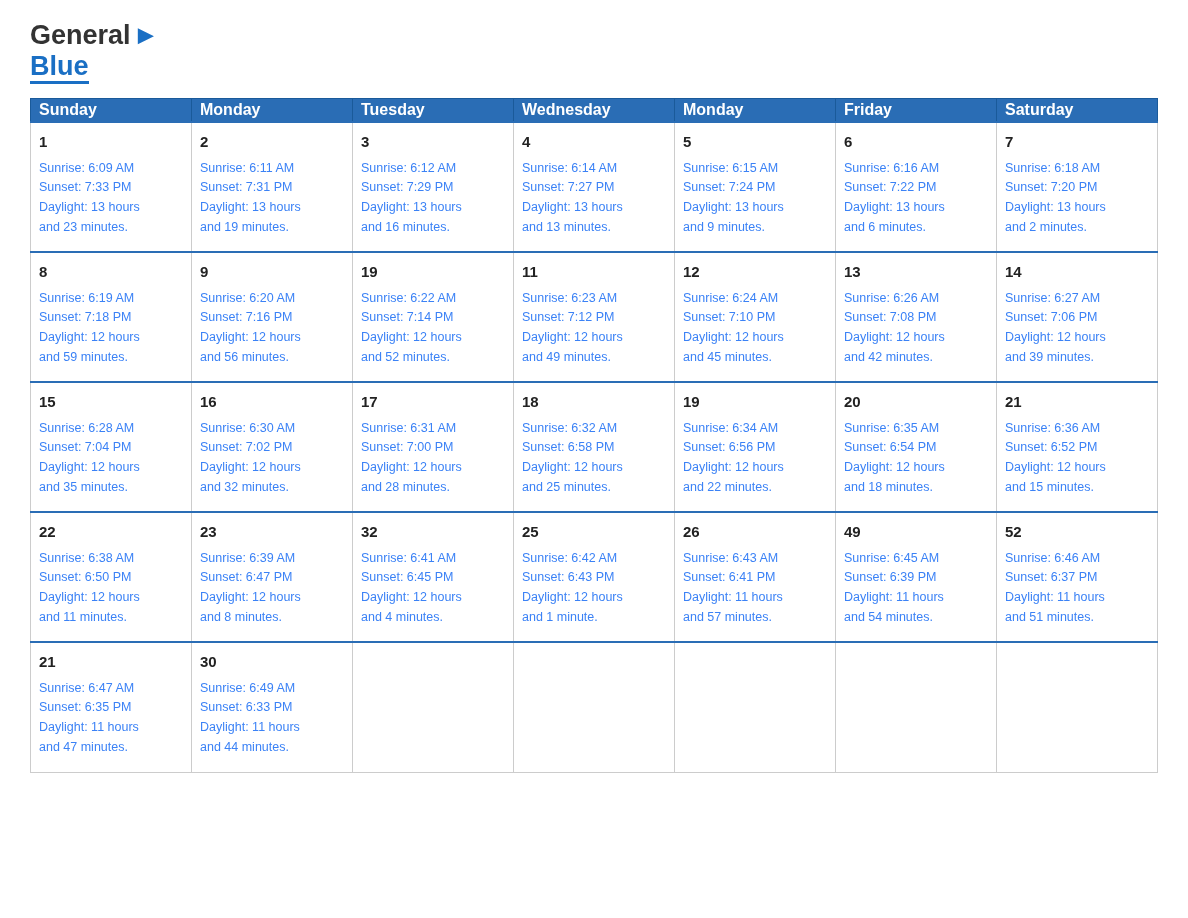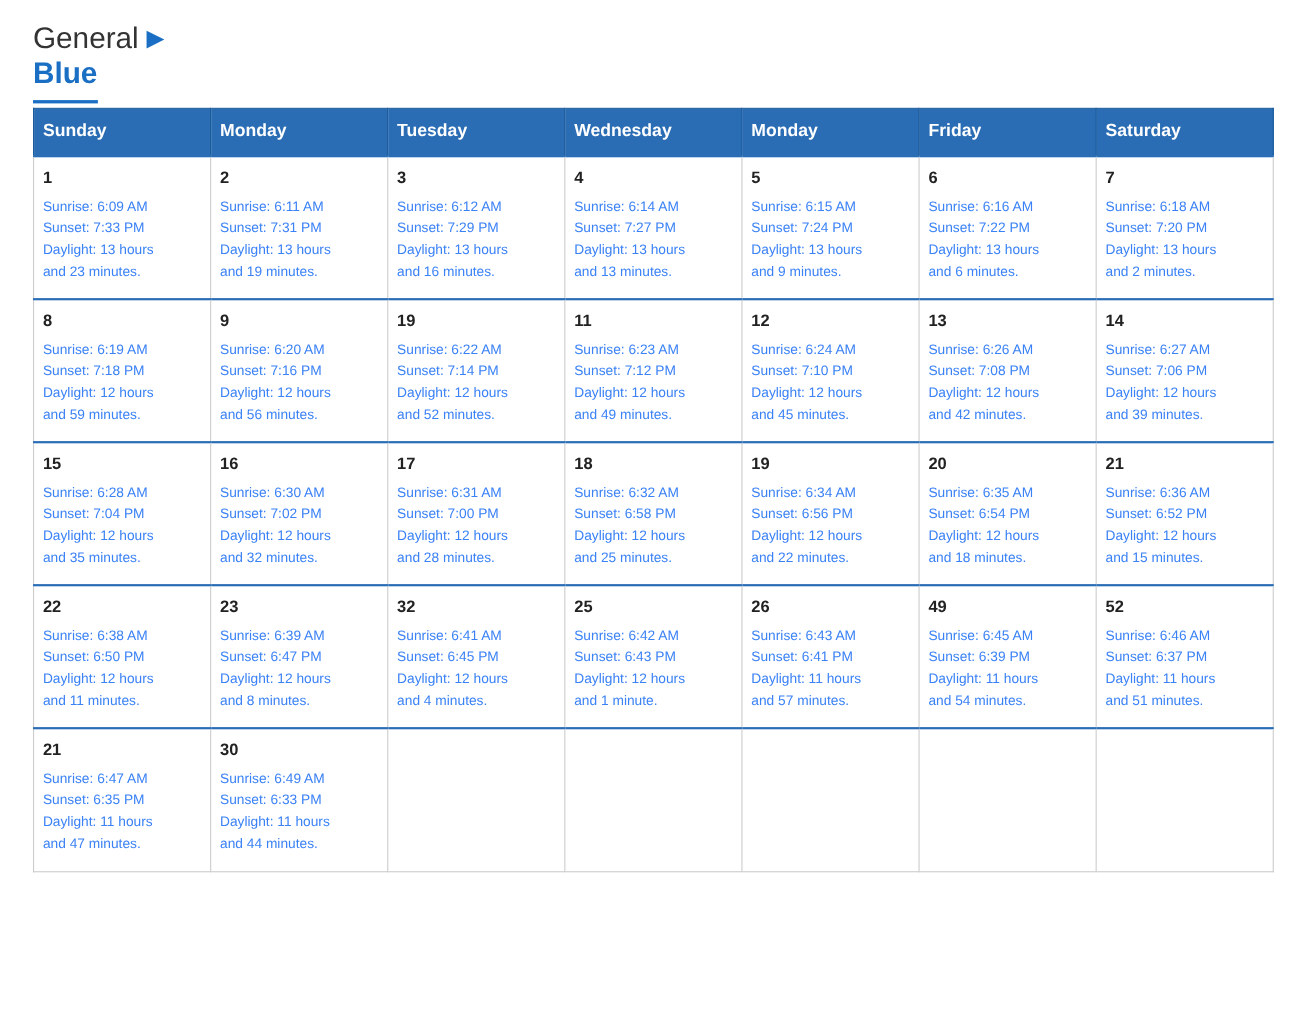--- a/index.html
+++ b/index.html
@@ -32,21 +32,21 @@
       margin-top: 4px;
     }
     table {
       width: 100%;
       border-collapse: collapse;
       table-layout: fixed;
     }
     thead th {
       background-color: #2a6db5;
       color: #fff;
-      padding: 12px 8px;
+      padding: 2px 8px;
       font-size: 16px;
       font-weight: bold;
       text-align: left;
       border: 1px solid #1a5a9a;
     }
     tbody td {
       vertical-align: top;
       padding: 8px;
       border: 1px solid #ccc;
       border-top: 2px solid #2a6db5;
@@ -75,30 +75,30 @@
     }
     .logo-row1 {
       display: flex;
       align-items: center;
     }
     .logo-blue-text {
       color: #1a6fc4;
       font-size: 27px;
       font-weight: bold;
       border-bottom: 3px solid #1a6fc4;
-      padding-bottom: 10px;
+      padding-bottom: 0;
     }
   </style>
 </head>
 <body>
 
 <div class="header">
   <div class="logo-wrapper">
     <div class="logo-row1">
-      <span style="font-size:27px;font-weight:normal;color:#333;">General</span>
+      <span style="font-size:27px;font-weight:bold;color:#333;">General</span>
       <span style="font-size:27px;font-weight:bold;color:#1a6fc4;margin-left:2px;">►</span>
     </div>
     <div>
       <span class="logo-blue-text">Blue</span>
     </div>
   </div>
   <div class="title-area">
     <div class="month-title"></div>
     <div class="location"></div>
   </div>

